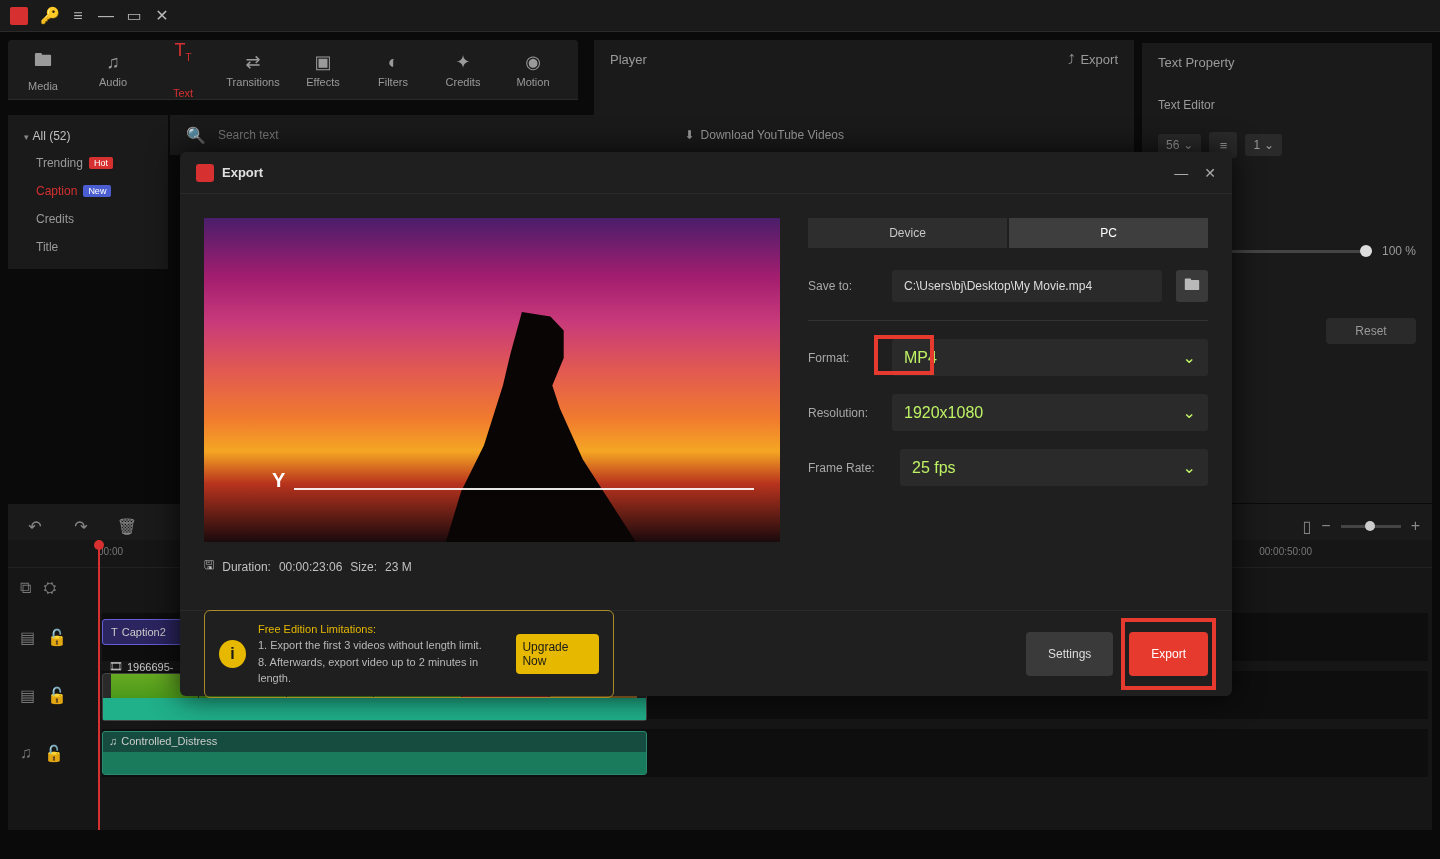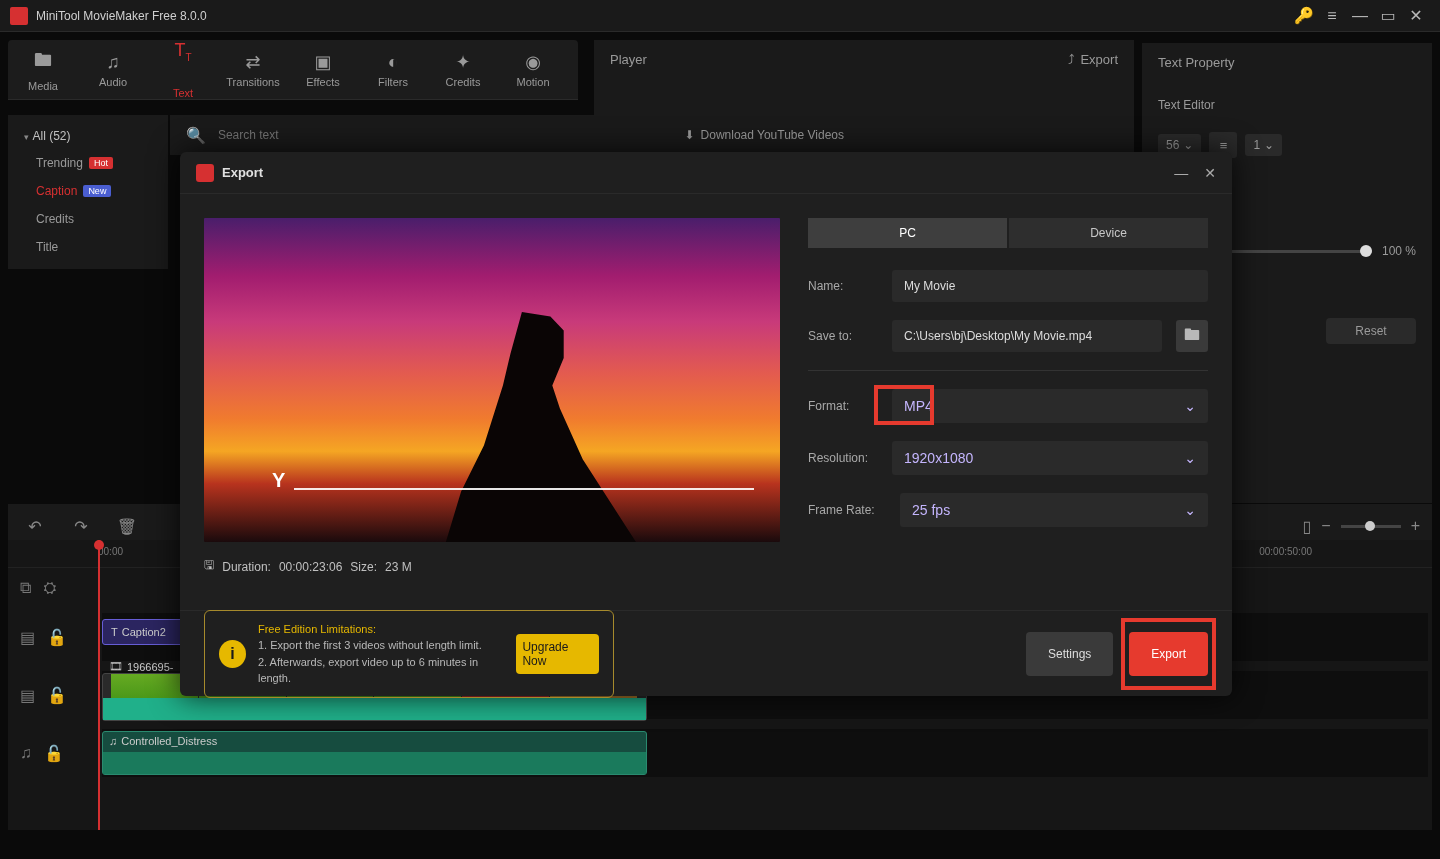--- a/index.html
+++ b/index.html
@@ -78,39 +78,38 @@
 .meta { margin-top: 14px; font-size: 12px; color: #c0c0c0; display: flex; align-items: center; gap: 8px; }
 
 .form { flex: 1; }
 .tabs { display: flex; gap: 2px; margin-bottom: 22px; }
 .tab { flex: 1; text-align: center; padding: 8px 0; background: #2e2e2e; font-size: 12px; cursor: pointer; color: #c8c8c8; }
 .tab.active { background: #3e3e3e; color: #fff; }
 .frow { display: flex; align-items: center; margin-bottom: 18px; gap: 14px; }
 .flabel { width: 70px; font-size: 12px; color: #a8a8a8; }
 .finput { flex: 1; background: #2a2a2a; border: none; padding: 9px 12px; color: #ddd; font-size: 12px; border-radius: 3px; }
 .fbtn { width: 32px; height: 32px; background: #3a3a3a; display: flex; align-items: center; justify-content: center; border-radius: 3px; cursor: pointer; }
-.fselect { flex: 1; background: #2a2a2a; padding: 9px 12px; color: #c4b5fd; font-size: 14px; border-radius: 3px; display: flex; justify-content: space-between; align-items: center; cursor: pointer; }
+.fselect { flex: 1; background: #2a2a2a; padding: 9px 12px; color: #bef264; font-size: 16px; border-radius: 3px; display: flex; justify-content: space-between; align-items: center; cursor: pointer; }
 .hl-box { position:absolute; border:4px solid #e63a2e; pointer-events:none; }
 .divider { border-top: 1px solid #333; margin: 8px 0 18px; }
 
 .dlg-ftr { height: 86px; border-top: 1px solid #2a2a2a; display: flex; align-items: center; padding: 0 24px; gap: 16px; }
 .limit { flex: 1; border: 1px solid #a68a2c; border-radius: 6px; padding: 10px 14px; display: flex; align-items: center; gap: 12px; max-width: 586px; }
 .limit .iico { width: 28px; height: 28px; background: #e6b800; border-radius: 50%; display: flex; align-items: center; justify-content: center; color: #1a1a1a; font-weight: bold; }
 .limit .txt { font-size: 11px; line-height: 1.5; }
 .limit .txt .h { color: #e6b800; }
 .limit .upg { background: #e6b800; color: #1a1a1a; padding: 6px 6px; border-radius: 4px; font-size: 12px; margin-left: auto; cursor: pointer; font-weight:500; }
 .btn2 { padding: 15px 22px; background: #3a3a3a; color: #ddd; font-size: 12px; border-radius: 4px; cursor: pointer; }
 .btn2.export { background: #e63a2e; color: #fff; position: relative; }
 </style>
 </head>
 <body>
 
 <div class="titlebar">
   <div class="logo"></div>
-  <div class="title">MiniTool MovieMaker Free 8.0.0</div>
   <div class="ctrl key">🔑</div>
   <div class="ctrl">≡</div>
   <div class="ctrl">—</div>
   <div class="ctrl">▭</div>
   <div class="ctrl">✕</div>
 </div>
 
 <div style="display:flex;">
   <div class="toolbar" style="flex:1;">
     <div class="tool">
@@ -308,26 +307,22 @@
       <div class="meta">
         <span>🖫</span>
         <span>Duration:</span>
         <span>00:00:23:06</span>
         <span>Size:</span>
         <span>23 M</span>
       </div>
     </div>
     <div class="form">
       <div class="tabs">
+        <div class="tab">Device</div>
         <div class="tab active">PC</div>
-        <div class="tab">Device</div>
-      </div>
-      <div class="frow">
-        <div class="flabel">Name:</div>
-        <input class="finput" value="My Movie" style="">
       </div>
       <div class="frow">
         <div class="flabel">Save to:</div>
         <input class="finput" value="C:\Users\bj\Desktop\My Movie.mp4" style="">
         <div class="fbtn">
             <span>🖿</span>
           </div>
       </div>
       <div class="divider"></div>
       <div class="frow" style="position:relative;">
@@ -353,21 +348,21 @@
           </div>
       </div>
     </div>
   </div>
   <div class="dlg-ftr">
     <div class="limit">
       <div class="iico">i</div>
       <div class="txt">
         <div class="h">Free Edition Limitations:</div>
         <div>1. Export the first 3 videos without length limit.</div>
-        <div>2. Afterwards, export video up to 6 minutes in length.</div>
+        <div>8. Afterwards, export video up to 2 minutes in length.</div>
       </div>
       <div class="upg">Upgrade Now</div>
     </div>
     <div style="flex:1;"></div>
     <div class="btn2">Settings</div>
     <div style="position:relative;">
       <div class="btn2 export">Export</div>
       <div class="hl-box" style="left:-8px;top:-14px;right:-8px;bottom:-14px;"></div>
     </div>
   </div>

